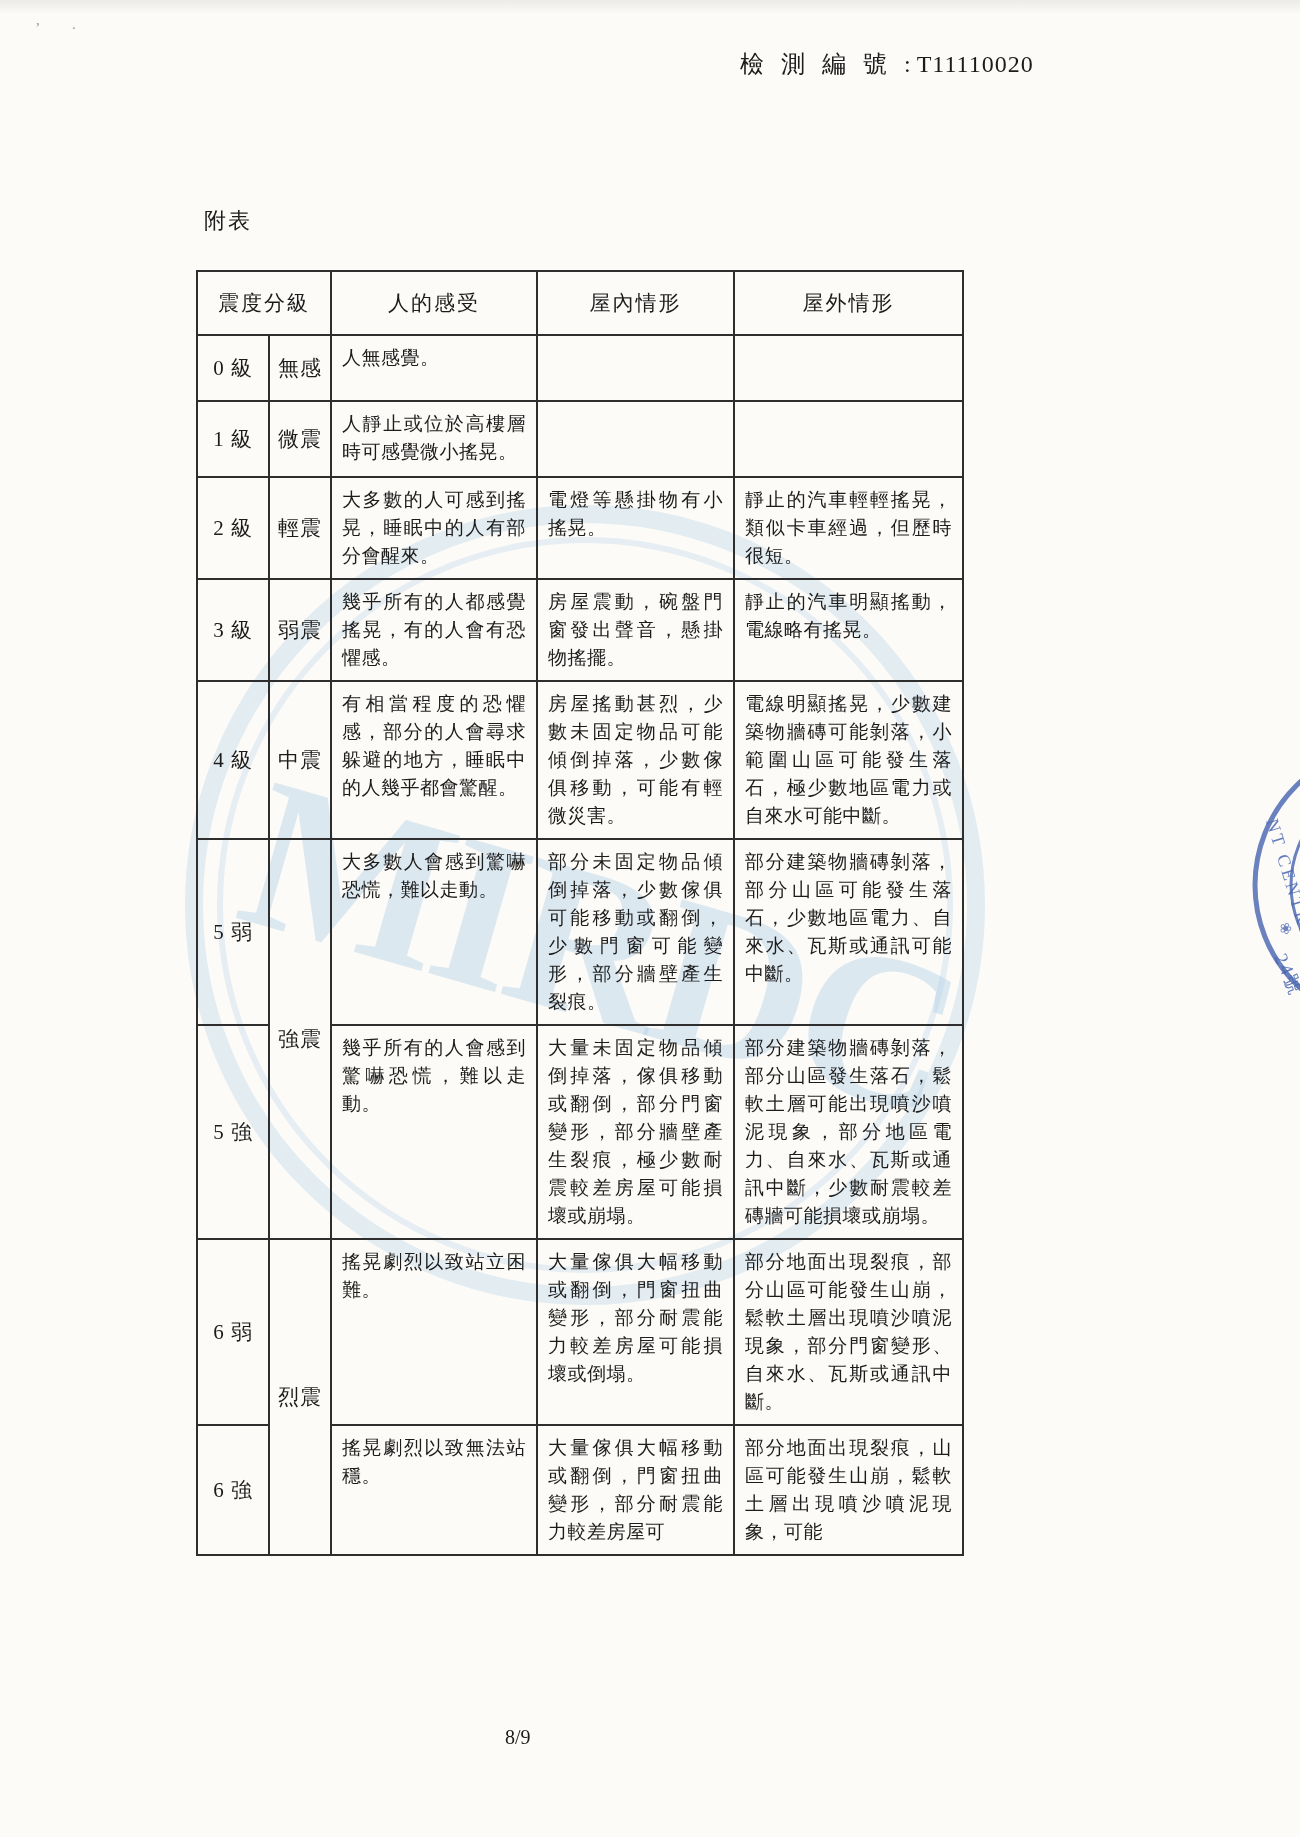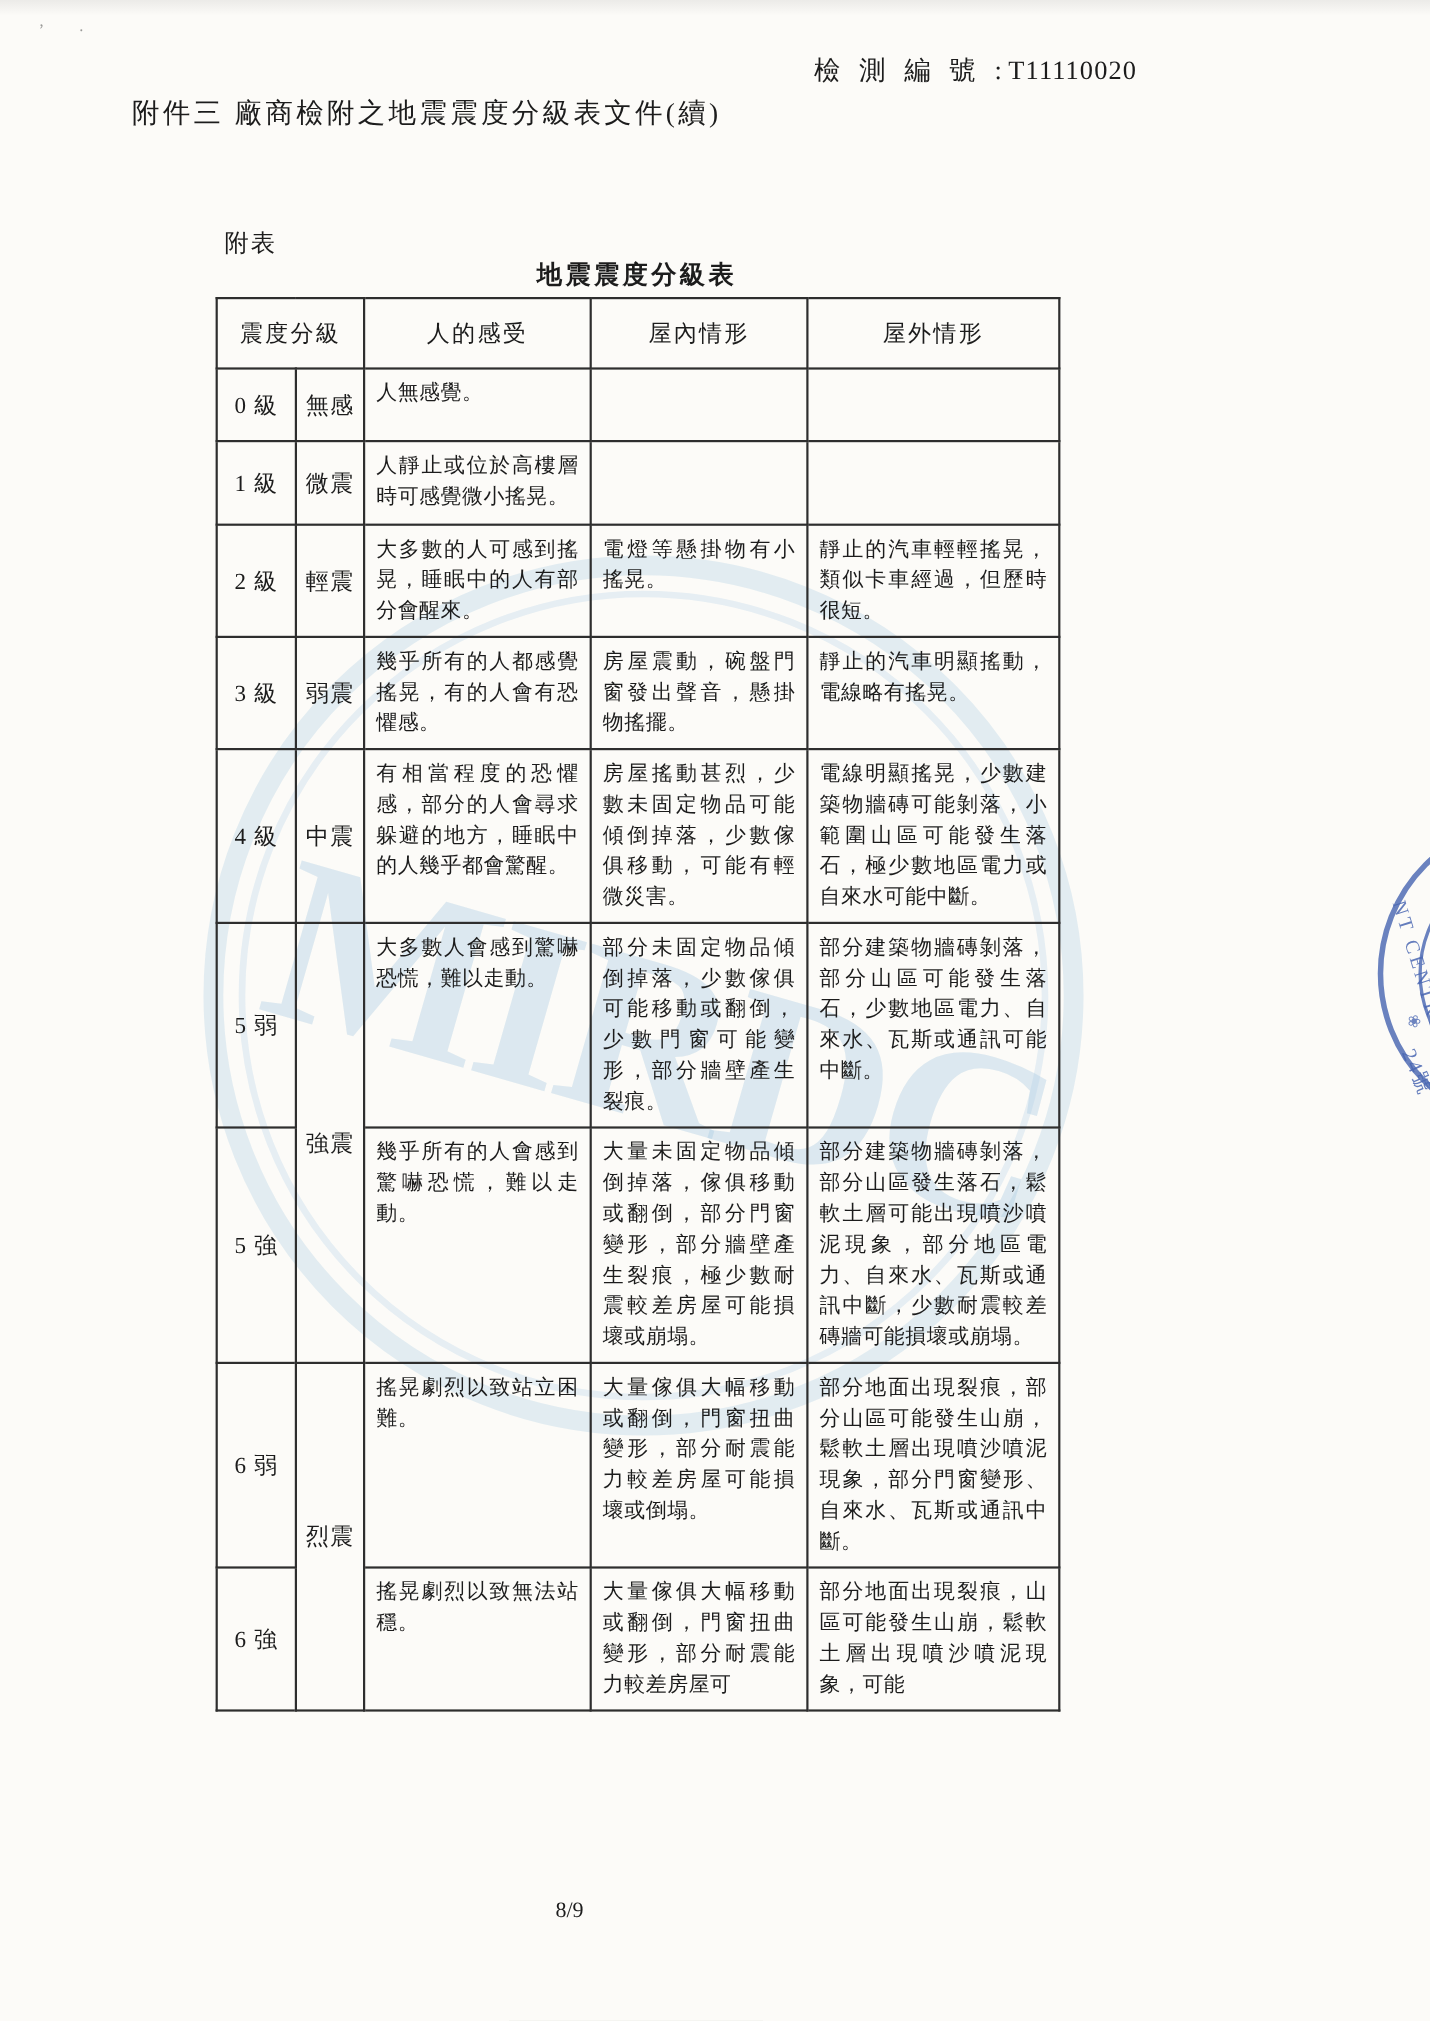--- a/index.html
+++ b/index.html
@@ -86,24 +86,22 @@
     </g>
     <text transform="translate(76,86) rotate(73)" font-size="18" letter-spacing="3" fill="#4a67b2" opacity="0.85" font-family="Liberation Serif, serif">NT CENTRE</text>
     <text transform="translate(88,196) rotate(20)" font-size="15" fill="#4a67b2" opacity="0.8">❀</text>
     <text transform="translate(84,222) rotate(66)" font-size="19" letter-spacing="2" fill="#4a67b2" opacity="0.85" font-family="Liberation Serif, serif">24號</text>
   </svg>
 
   <div class="report-no">
     <span class="lbl">檢測編號</span><span>:</span><span class="val">T11110020</span>
   </div>
 
-  <div class="doc-title">附件三 廠商檢附之地震震度分級表文件(續)</div>
 
   <div class="table-note">附表</div>
-  <div class="table-title">地震震度分級表</div>
 
   <table class="grade">
     <colgroup>
       <col style="width:72px">
         <col style="width:62px">
         <col style="width:206px">
         <col style="width:197px">
         <col style="width:229px">
     </colgroup>
     <tbody>

